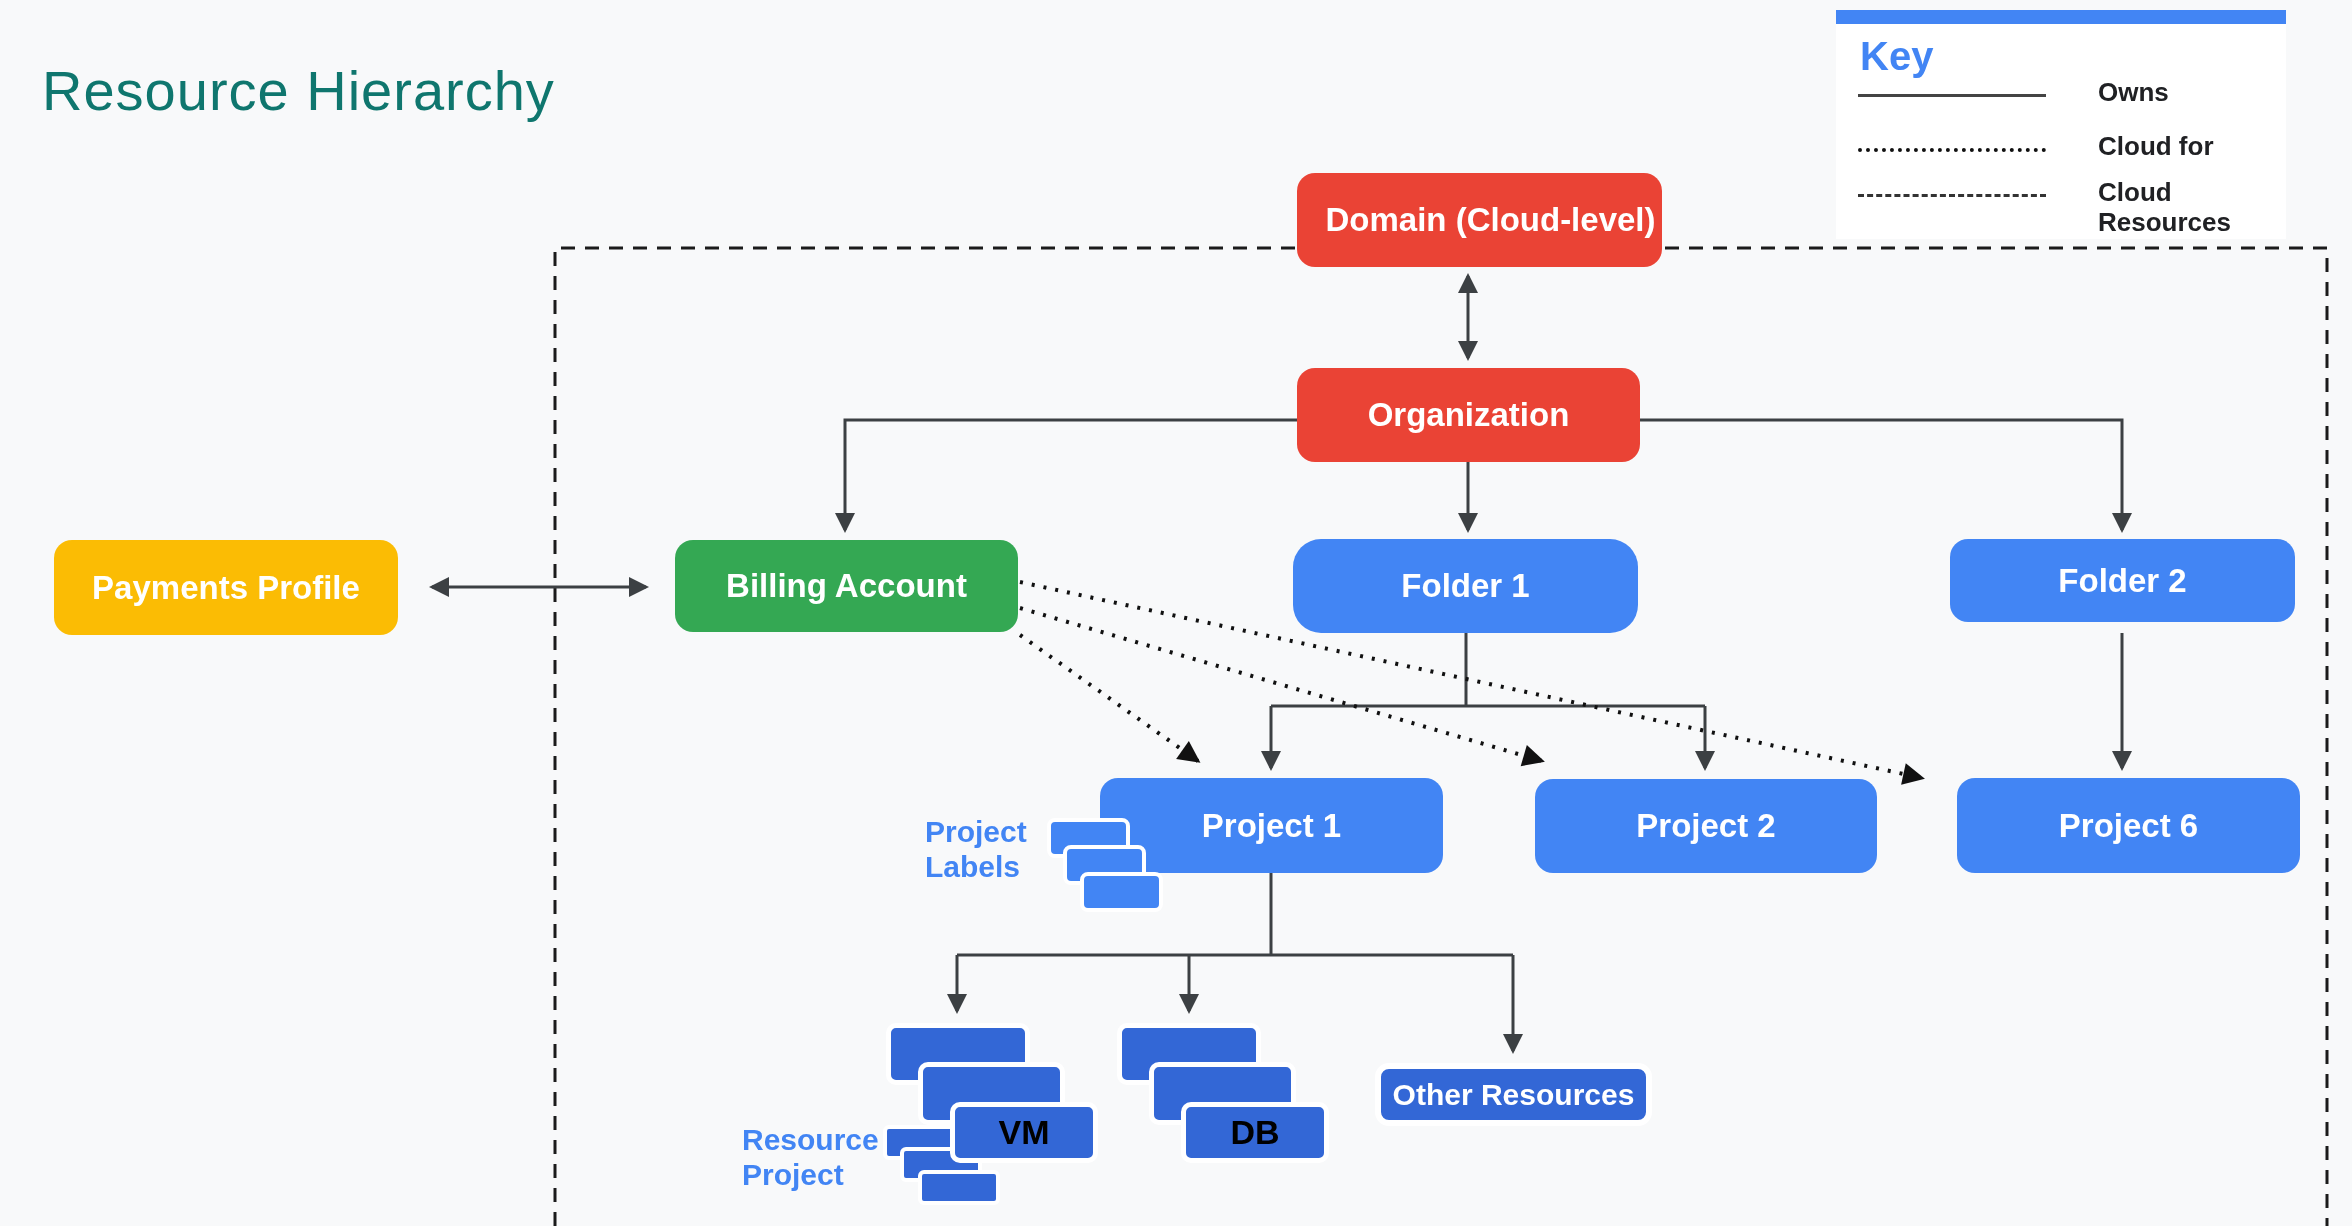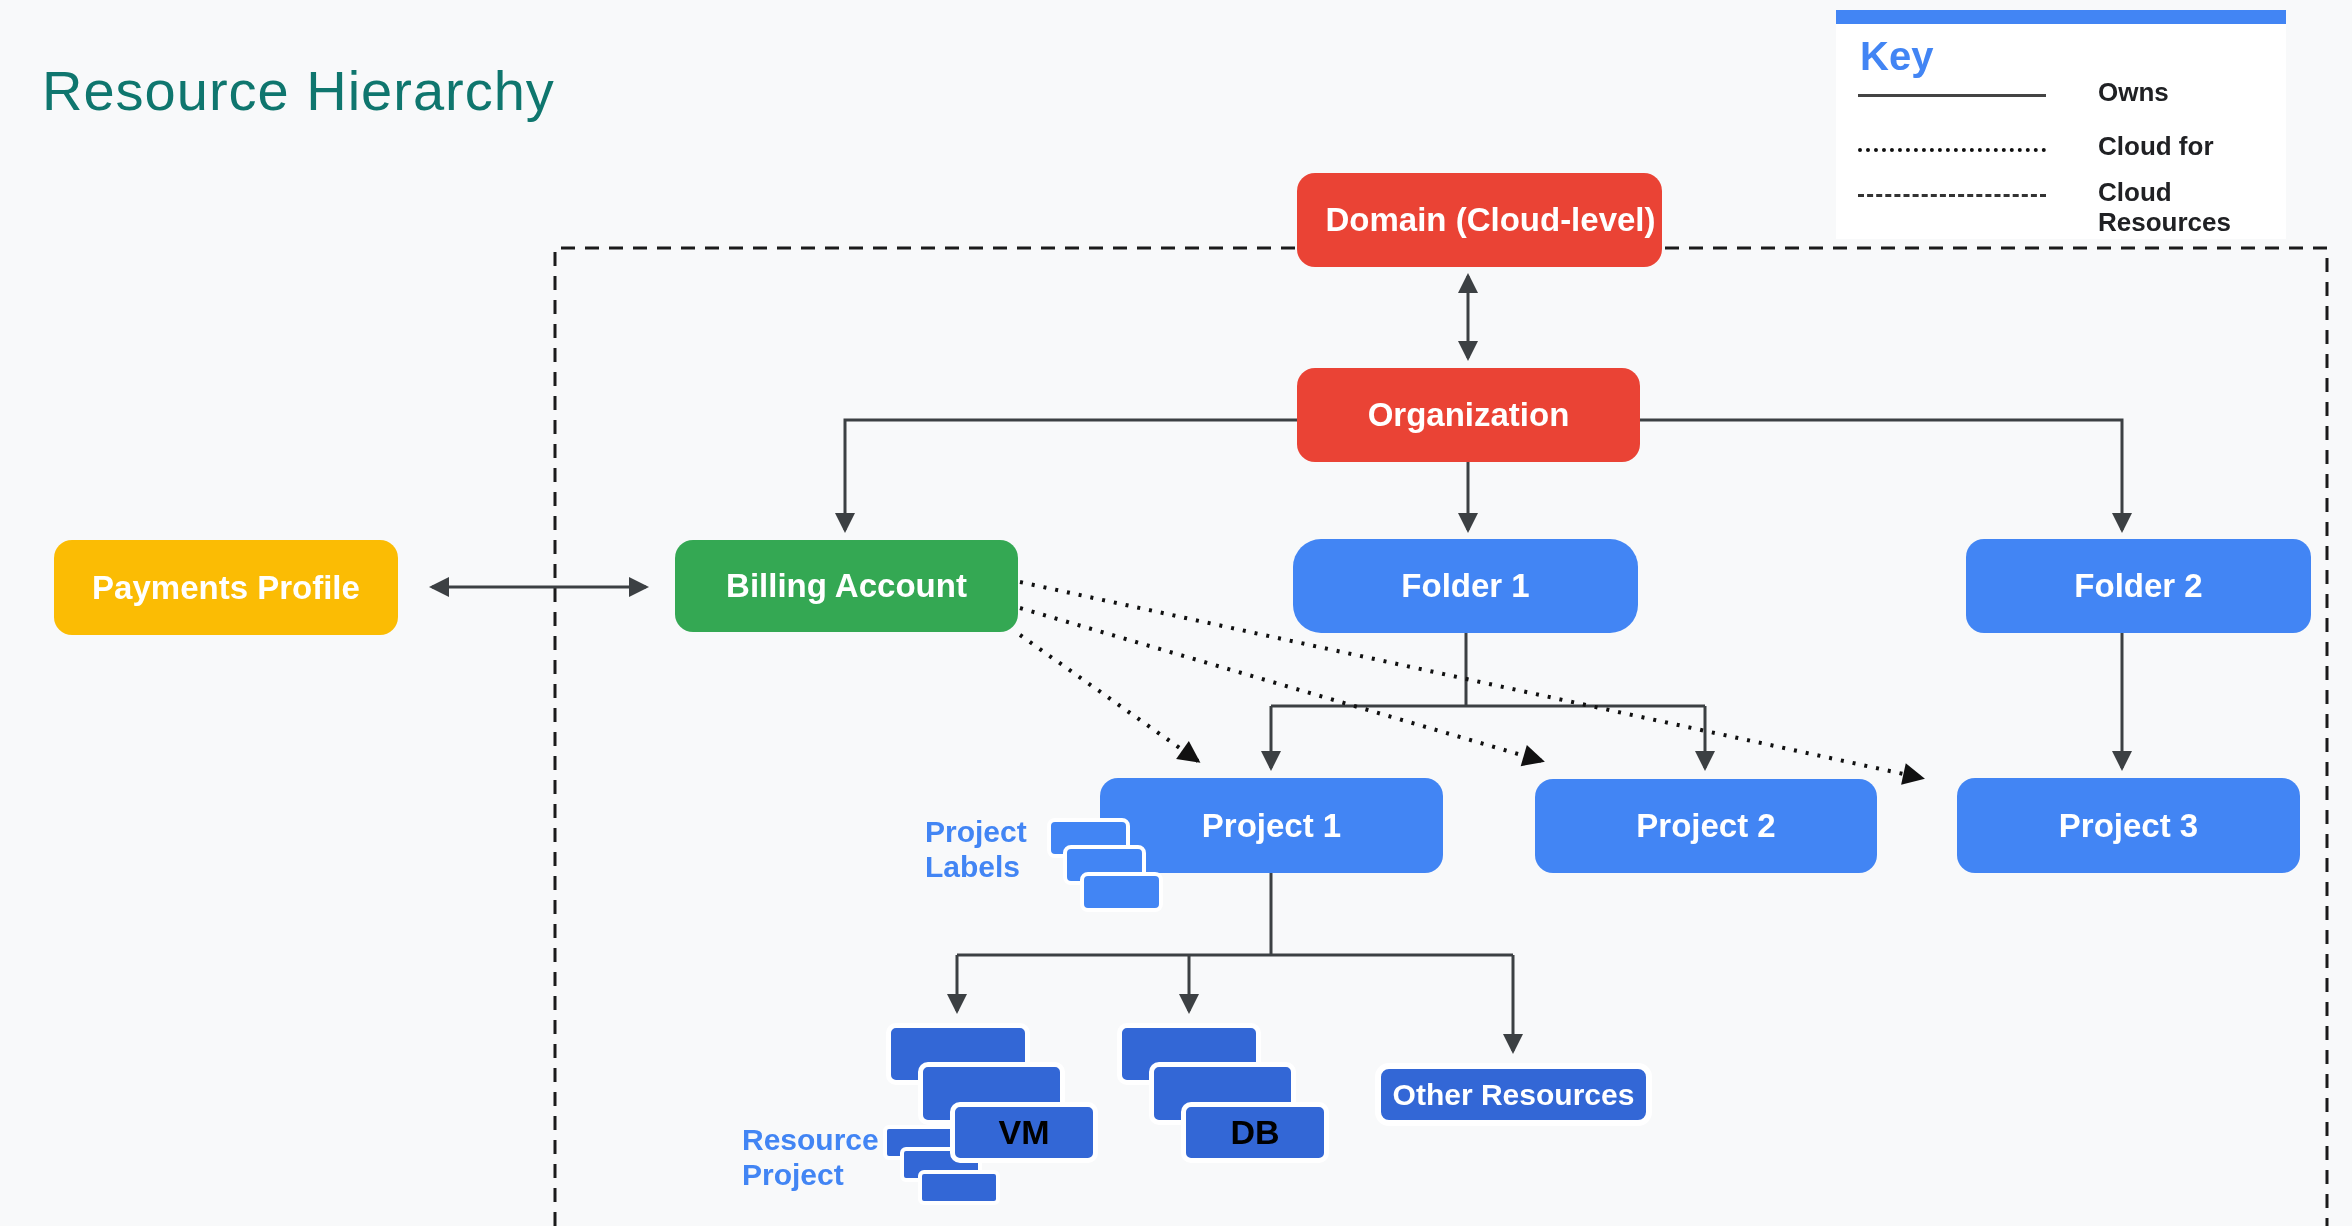--- a/index.html
+++ b/index.html
@@ -16,21 +16,21 @@
   .node.green{background:var(--green,#34a853);}
   .node.yellow{background:var(--yellow,#fbbc04);}
   .node.blue{background:var(--blue,#4285f4);}
   .node.darkblue{background:var(--dark_blue,#3367d6);}
 
   .n-domain{left:1297px;top:173px;width:343px;height:94px;padding-left:22px;}
   .n-organization{left:1297px;top:368px;width:343px;height:94px;}
   .n-payments{left:54px;top:540px;width:344px;height:95px;}
   .n-billing{left:675px;top:540px;width:343px;height:92px;}
   .n-folder1{left:1293px;top:539px;width:345px;height:94px;border-radius:28px;}
-  .n-folder2{left:1950px;top:539px;width:345px;height:94px;margin-left:16px;}
+  .n-folder2{left:1950px;top:539px;width:345px;height:83px;}
   .n-project1{left:1100px;top:778px;width:343px;height:95px;}
   .n-project2{left:1535px;top:779px;width:342px;height:94px;}
   .n-project3{left:1957px;top:778px;width:343px;height:95px;}
 
   .n-other{left:1375px;top:1063px;width:277px;height:63px;border:6px solid #fff;
     border-radius:14px;font-size:30px;box-sizing:border-box;z-index:3;}
 
   .card{position:absolute;background:var(--dark_blue,#3367d6);border:5px solid #fff;
     border-radius:10px;box-sizing:border-box;z-index:2;display:flex;align-items:center;
     justify-content:center;color:#000000;font-weight:bold;font-size:34px;}
@@ -126,21 +126,21 @@
   <div class="node blue n-folder2">
     <span>Folder 2</span>
   </div>
   <div class="node blue n-project1">
     <span>Project 1</span>
   </div>
   <div class="node blue n-project2">
     <span>Project 2</span>
   </div>
   <div class="node blue n-project3">
-    <span>Project 3</span>
+    <span>Project 6</span>
   </div>
 
   <div class="minicard blue" style="left:1047px;top:818px;width:83px;height:40px;"></div>
   <div class="minicard blue" style="left:1063px;top:845px;width:83px;height:40px;"></div>
   <div class="minicard blue" style="left:1080px;top:872px;width:83px;height:40px;"></div>
   <div class="annot a-project-labels">Project Labels</div>
 
   <div class="card" style="left:886px;top:1023px;width:144px;height:62px;"></div>
   <div class="card" style="left:918px;top:1062px;width:147px;height:63px;"></div>
   <div class="card" style="left:950px;top:1102px;width:148px;height:61px;z-index:4;">

